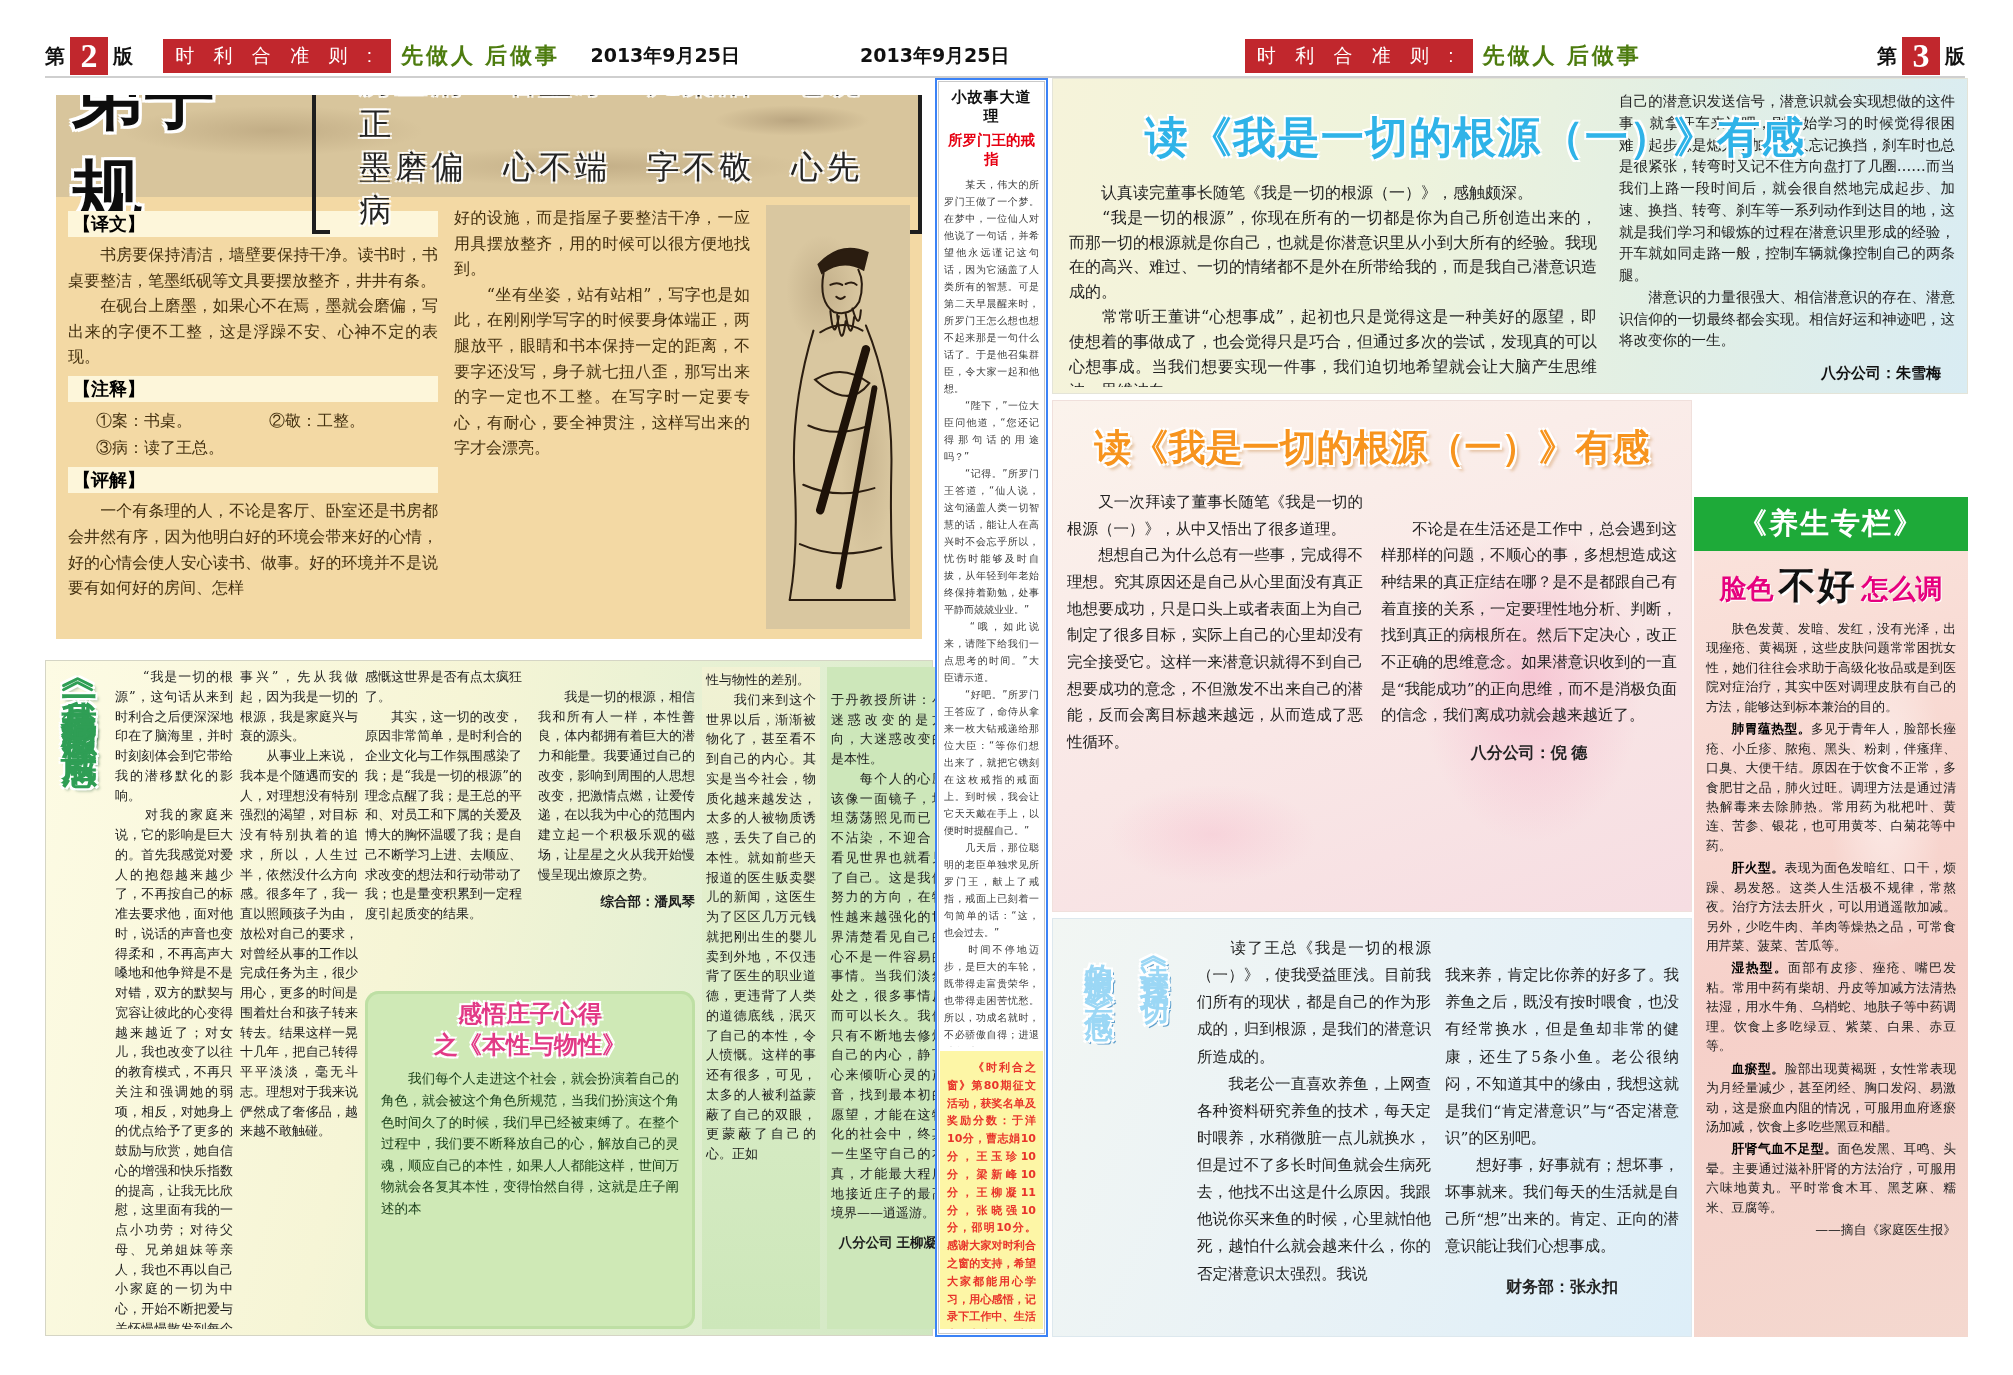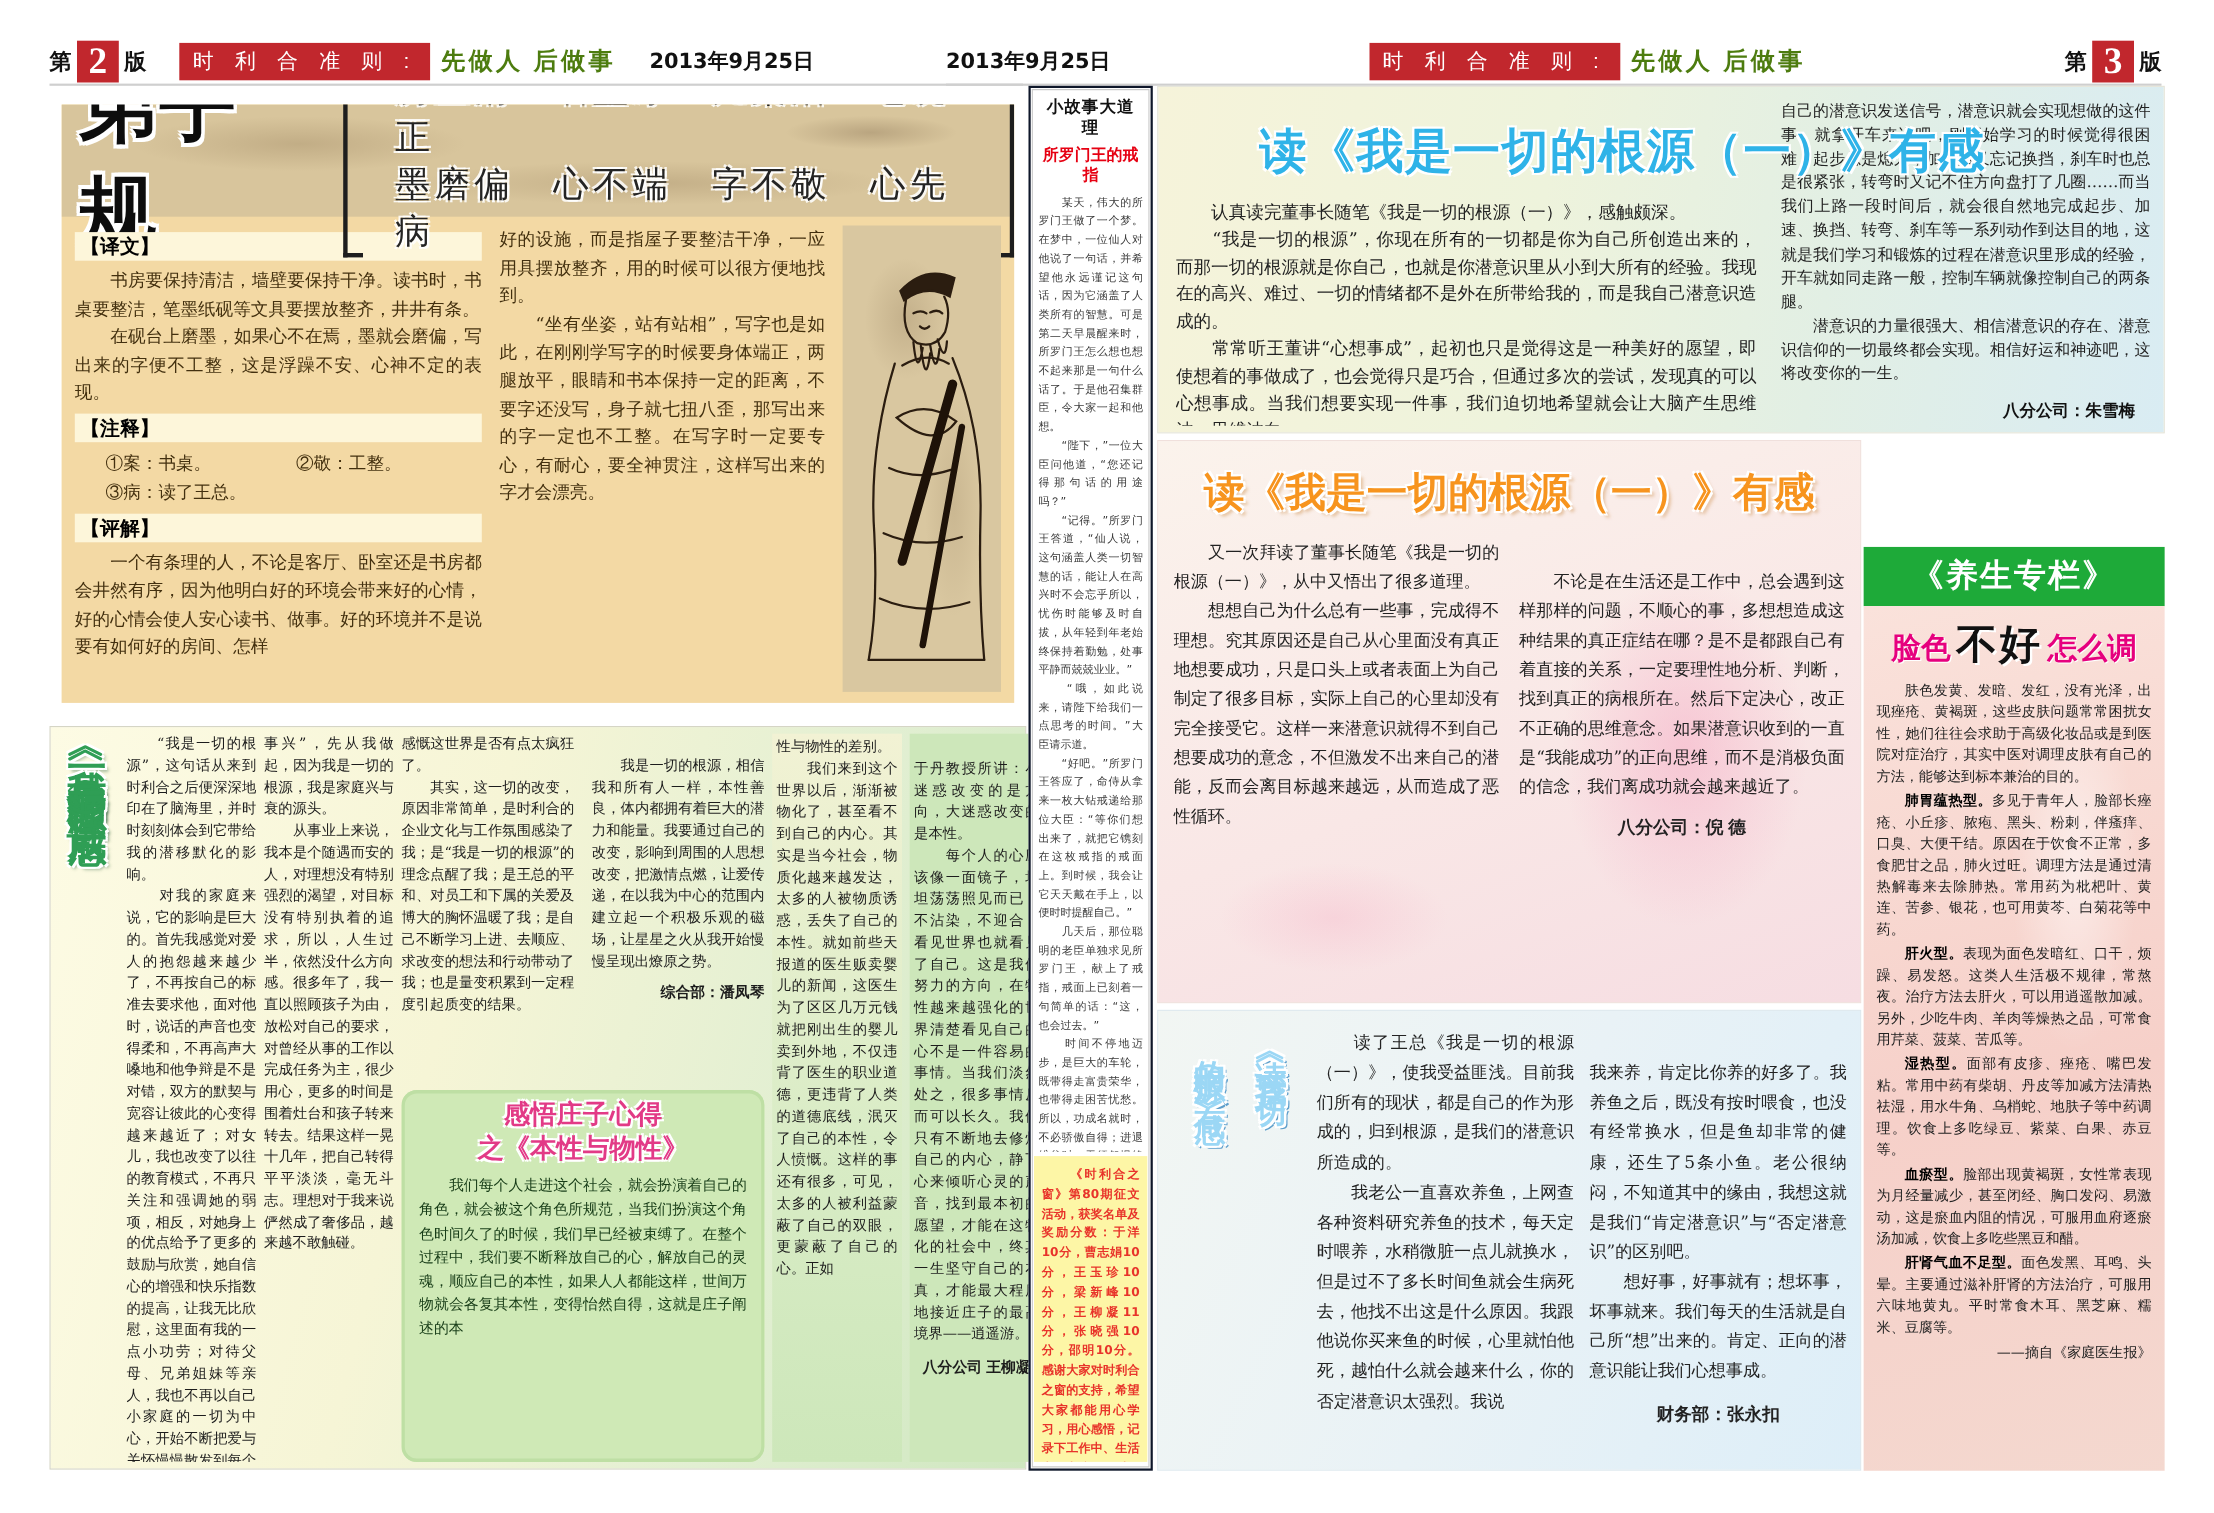--- a/index.html
+++ b/index.html
@@ -57,21 +57,21 @@
   .by-pan { display:block; font-weight:bold; font-family:"Liberation Sans",sans-serif; font-size:13.5px; margin-top:8px; text-align:right; white-space:normal; }
   .zz-box { flex:1; background:#cfe9b6; border-radius:14px; padding:7px 16px 8px; box-shadow:inset 0 0 0 3px #bedfa4; overflow:hidden; }
   .zz-title { text-align:center; font-family:"Liberation Sans",sans-serif; font-weight:900; font-size:24px; color:#e23a86; line-height:1.3; margin-bottom:8px;
     text-shadow:-2px -2px 0 #fff,2px -2px 0 #fff,-2px 2px 0 #fff,2px 2px 0 #fff; }
   .zz-text { font-family:"DejaVu Serif",serif; font-size:13.5px; line-height:1.6; color:#173c17; text-align:justify; white-space:pre-line; }
   .lcol.green { background:#cde7ba; width:122px; padding:3px 4px; }
   .lcol.green5 { background:linear-gradient(#f2f2d4 0%,#d9ecc6 55%,#cde7ba 100%); padding:3px 4px; }
   .by-liu { display:block; font-weight:bold; font-family:"Liberation Sans",sans-serif; font-size:13.5px; margin-top:10px; text-align:center; }
 
   
-  .strip { position:absolute; left:935px; top:78px; width:113px; height:1259px; background:#fff; border:2px solid #0f172a; box-shadow:0 0 0 1px #fff inset,0 0 0 2px #c9c9c9 inset; padding:8px 7px 6px; display:flex; flex-direction:column; }
+  .strip { position:absolute; left:935px; top:78px; width:113px; height:1259px; background:#fff; border:2px solid #3b82f6; box-shadow:0 0 0 1px #fff inset,0 0 0 2px #c9c9c9 inset; padding:8px 7px 6px; display:flex; flex-direction:column; }
   .strip-kicker { font-weight:900; font-size:15px; color:#111; text-align:center; letter-spacing:1px; font-family:"Liberation Sans",sans-serif; }
   .strip-title { font-weight:900; font-size:14.5px; color:#e60012; text-align:center; margin:5px 0 7px; font-family:"Liberation Sans",sans-serif; }
   .strip-body { flex:1; font-size:10px; line-height:1.7; color:#3a3a3a; text-align:justify; white-space:pre-line; overflow:hidden; }
   .strip-ann { flex:none; height:278px; background:#fdf6a6; margin:4px -4px 0; padding:8px 7px; font-size:11px; font-weight:bold; color:#e8332a; line-height:1.62; text-align:justify; white-space:pre-line; overflow:hidden; }
 
   
   .rmain { position:absolute; left:1052px; top:78px; width:916px; height:1259px; }
   .art1 { position:absolute; left:0; top:0; width:916px; height:316px; overflow:hidden; border:1px solid #e4e4d8;
     background:linear-gradient(100deg,#f6f3da 0%,#eef3dc 38%,#e2efe4 66%,#d9ecf3 100%); }
   .a1-title { position:absolute; left:92px; top:30px; white-space:nowrap; font-family:"Liberation Sans",sans-serif; font-weight:900; font-size:43px; color:#2fb3e8; letter-spacing:1px; z-index:2;

